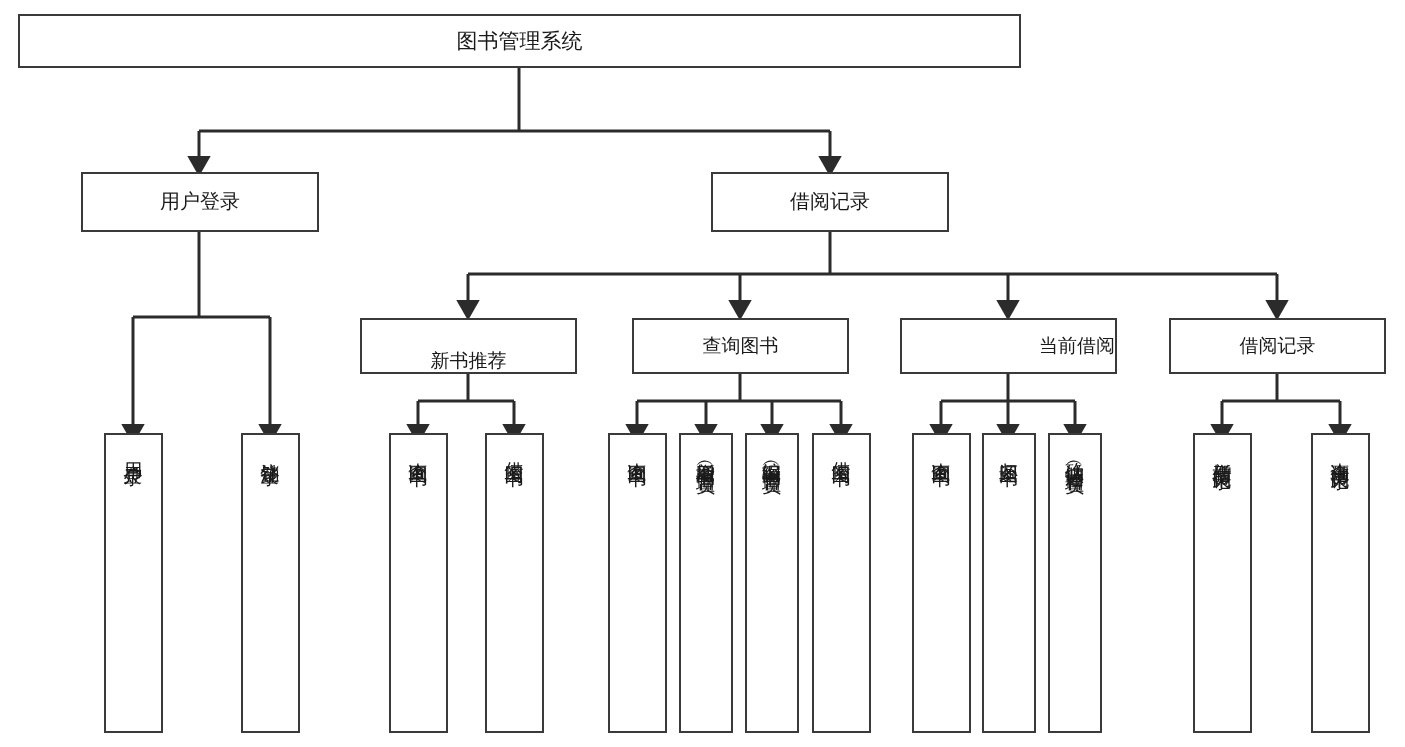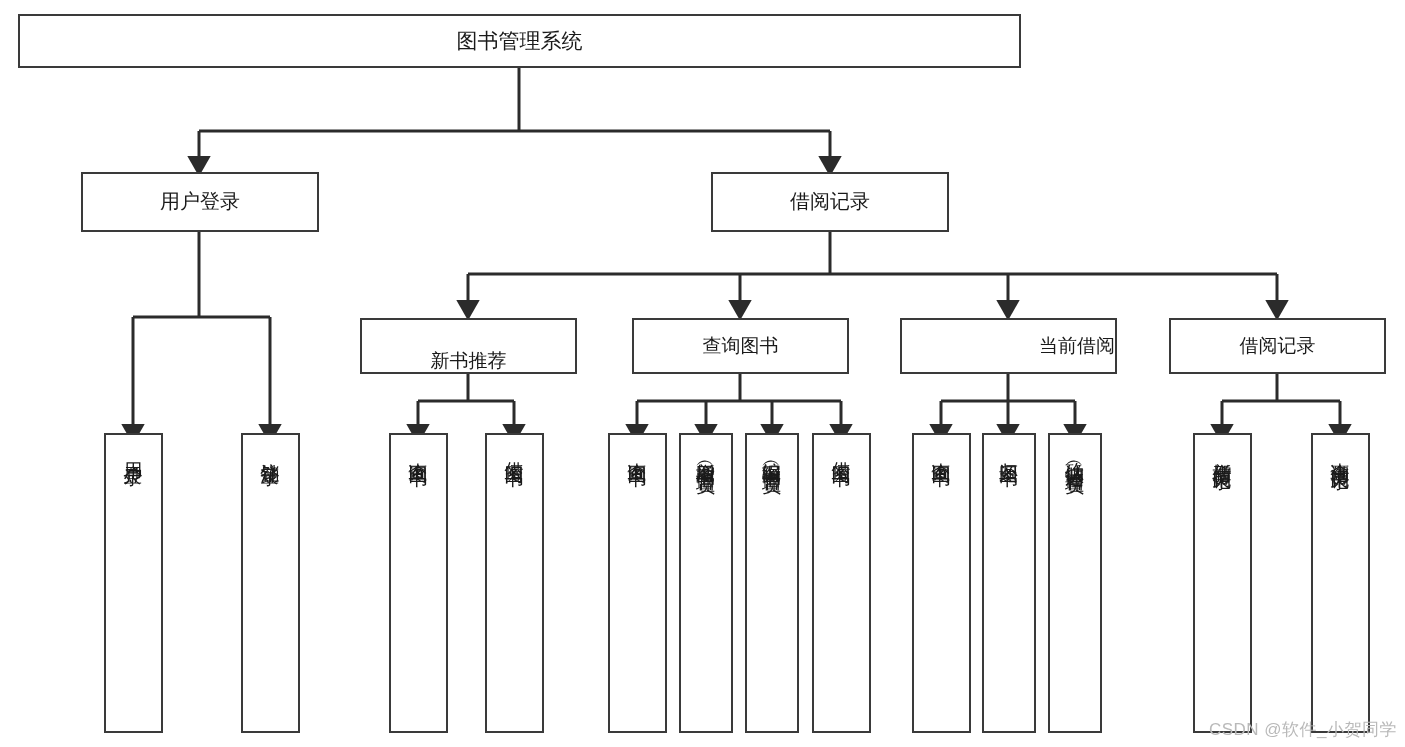--- a/index.html
+++ b/index.html
@@ -186,15 +186,14 @@
     <span class="label">确认归还（管理员）</span>
   </div>
 
   <div class="node node-leaf" style="left:1193px; top:433px; width:59px; height:300px;">
     <span class="label">新增借阅记录</span>
   </div>
   <div class="node node-leaf" style="left:1311px; top:433px; width:59px; height:300px;">
     <span class="label">查询借阅记录</span>
   </div>
 
-  <div class="watermark">CSDN @软件_小贺同学</div>
 
 </div>
 
 </body></html>

